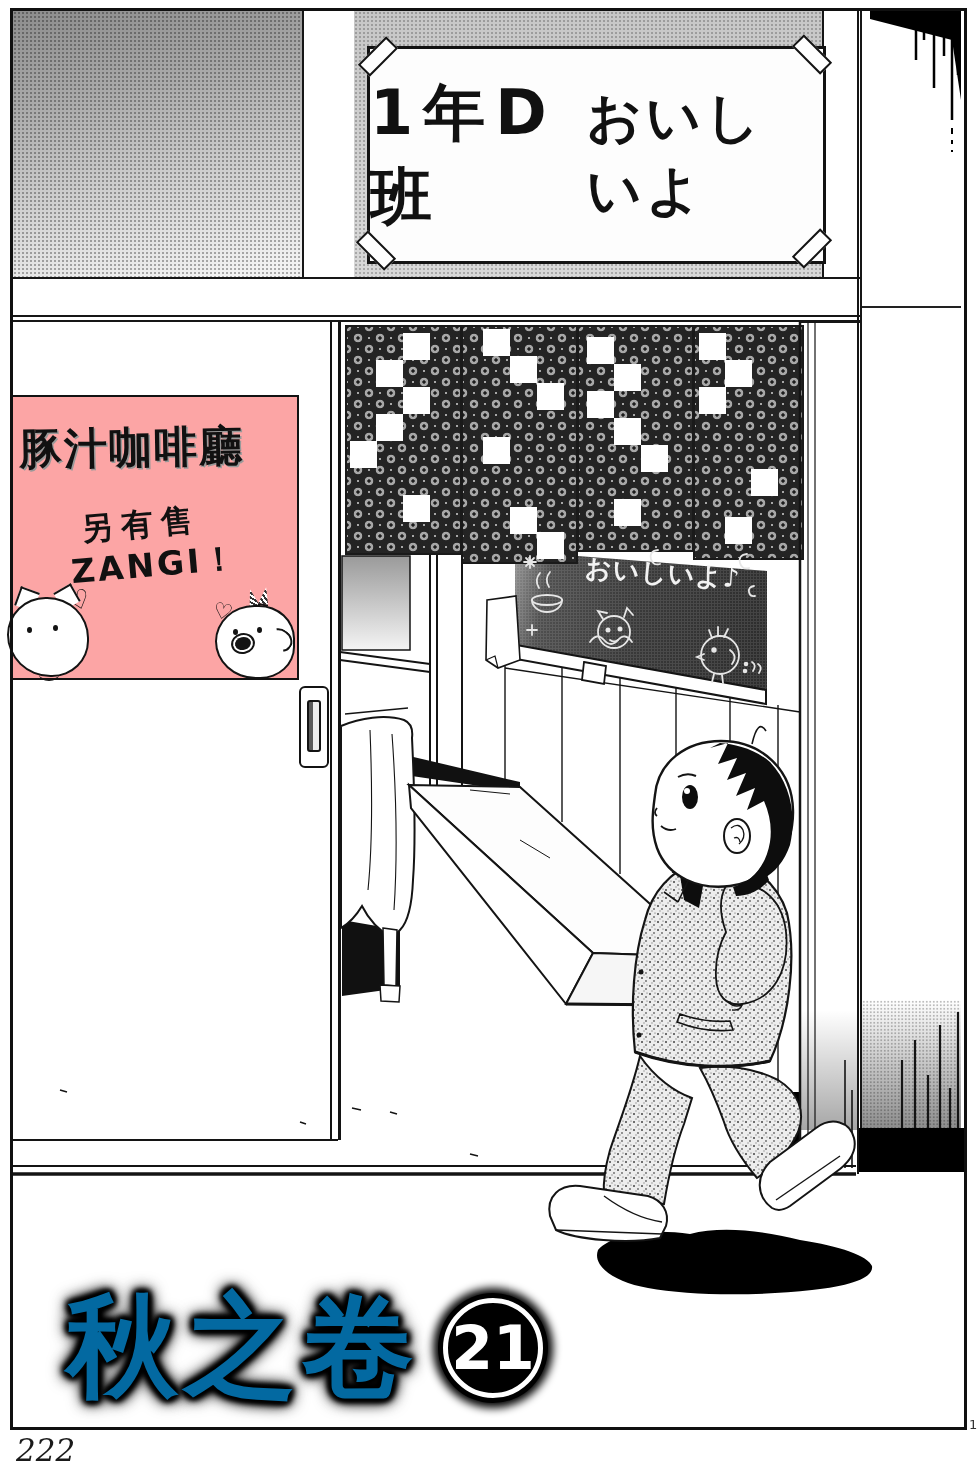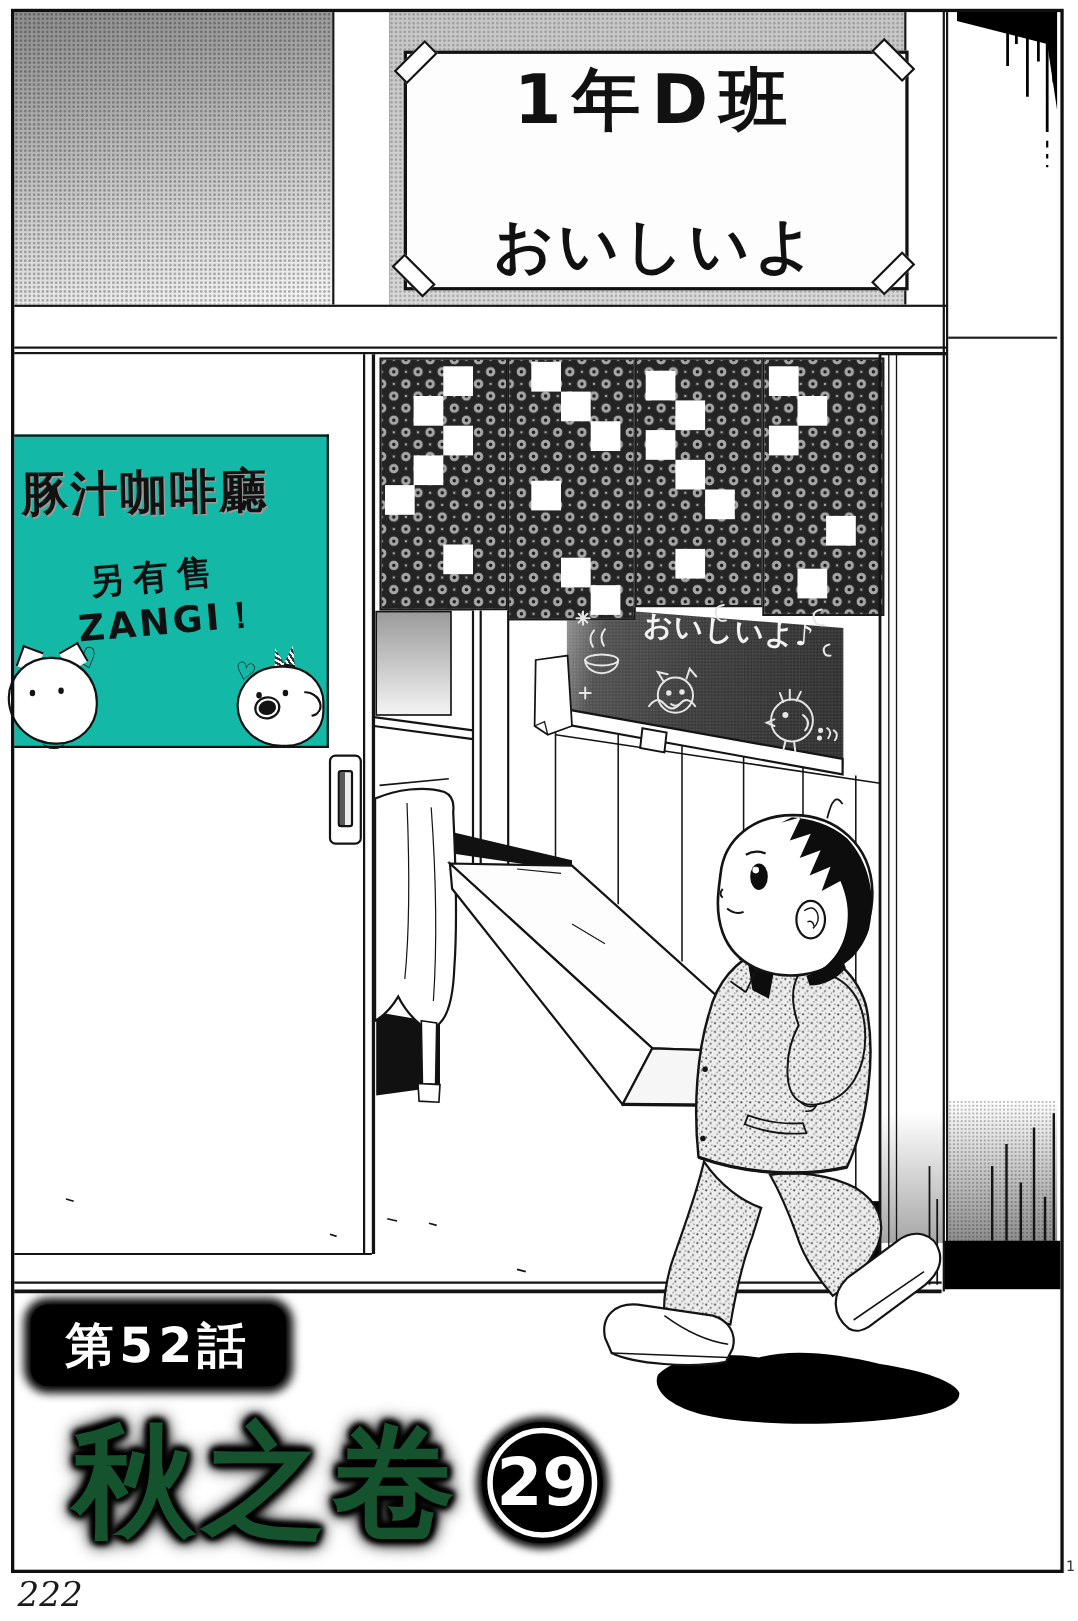--- a/index.html
+++ b/index.html
@@ -22,21 +22,21 @@
       linear-gradient(#c7c7c7,#d8d8d8); background-size:4px 4px,100% 100%; }
   .post-right { left:822px; top:11px; width:38px; height:266px; background:#fff; border-left:2px solid #161616; }
   .wall-right { left:860px; top:11px; width:101px; height:1161px; background:#fff; border-left:2.5px solid #161616; }
   .wall-right-divider { left:862px; top:306px; width:99px; height:2px; background:#222; }
   .lintel { left:13px; top:277px; width:847px; height:45px; background:#fff; border-top:2px solid #161616; }
   .lintel-line1 { left:13px; top:315px; width:847px; height:2px; background:#161616; }
   .lintel-line2 { left:13px; top:320px; width:847px; height:3px; background:#161616; }
 
   
   .classroom-sign { left:367px; top:46px; width:453px; height:212px; background:#fdfdfd; border:3px solid #121212;
-    display:flex; flex-direction:column; justify-content:space-between; align-items:center; gap:10px; z-index:5; }
+    display:flex; flex-direction:row; justify-content:center; align-items:center; gap:10px; z-index:5; }
   .cs-line1 { font-size:62px; font-weight:bold; letter-spacing:10px; }
   .cs-line2 { font-size:54px; font-weight:bold; letter-spacing:4px; }
   .tape { position:absolute; width:36px; height:13px; background:#fefefe; border:2px solid #141414; z-index:6; }
 
   
   .door-plate { left:518px; top:262px; width:134px; height:63px; background:#fff; border:3px solid #111; z-index:7; }
   .door-plate-inner { position:absolute; inset:4px; border:2px solid #111; display:flex; flex-direction:column;
     align-items:center; justify-content:center; line-height:1.05; }
   .dp-l1 { font-size:19px; font-weight:bold; letter-spacing:3px; }
   .dp-l2 { font-size:19px; font-weight:bold; letter-spacing:2px; }
@@ -67,21 +67,21 @@
   .nsq { position:absolute; width:27px; height:27px; background:#fff; }
 
   
   .door { left:13px; top:322px; width:325px; height:818px; background:#fff; border-right:3px solid #131313; z-index:9; }
   .door-edge-line { left:330px; top:322px; width:2px; height:818px; background:#131313; z-index:9; }
   .door-handle { left:299px; top:686px; width:26px; height:78px; background:#fff; border:2.5px solid #131313; border-radius:6px; z-index:11; }
   .door-handle-slot { position:absolute; left:6px; top:12px; width:10px; height:48px; border:2px solid #131313; border-radius:3px;
     background:linear-gradient(to right,#5a5a5a 45%, #ededed 45%); }
 
   
-  .poster { left:13px; top:395px; width:284px; height:281px; background:#14b8a6; border:2.5px solid #121212; border-left:none; z-index:12; }
+  .poster { left:13px; top:395px; width:284px; height:281px; background:#fca5a5; border:2.5px solid #121212; border-left:none; z-index:12; }
   .poster-title { position:absolute; left:6px; top:22px; width:270px; font-size:43px; font-weight:bold; letter-spacing:2px;
     transform:rotate(-1deg); text-shadow:1.5px 1.5px 0 #999; }
   .poster-sub1 { position:absolute; left:68px; top:106px; font-size:32px; font-weight:600; letter-spacing:8px; transform:rotate(-5deg); }
   .poster-sub2 { position:absolute; left:58px; top:146px; font-size:33px; font-weight:bold; letter-spacing:3px; transform:rotate(-5deg); }
   .poster-heart { position:absolute; font-size:26px; font-weight:bold; }
 
   .pig { left:-8px; top:188px; width:86px; height:92px; z-index:13; }
   .pig-head { position:absolute; left:2px; top:12px; width:78px; height:76px; background:#fff; border:2px solid #131313;
     border-radius:48% 52% 46% 54%; }
   .pig-ear { position:absolute; width:18px; height:18px; background:#fff; border-left:2.5px solid #131313; border-top:2.5px solid #131313; }
@@ -108,21 +108,21 @@
       linear-gradient(to bottom, rgba(0,0,0,0) 0%, rgba(0,0,0,0.45) 100%);
     background-size:3.5px 3.5px,100% 100%; }
 
   svg.scene { left:0; top:0; z-index:15; pointer-events:none; }
 
   
   .chapter-badge { left:28px; top:1186px; width:232px; height:74px; background:#000; border-radius:16px;
     box-shadow:0 0 9px 6px #000; display:flex; align-items:center; justify-content:center; z-index:30; }
   .chapter-badge span { color:#fff; font-size:44px; font-weight:bold; letter-spacing:5px; }
   .main-title { left:66px; top:1272px; z-index:30; display:flex; align-items:center; gap:18px; }
-  .main-title .t-text { font-size:112px; font-weight:bold; color:#14532d; letter-spacing:6px; white-space:nowrap;
+  .main-title .t-text { font-size:112px; font-weight:bold; color:#0369a1; letter-spacing:6px; white-space:nowrap;
     text-shadow:0 0 4px #000,0 0 7px #000,0 0 10px #000,0 0 13px #000,0 0 16px #000,0 0 19px #000,2px 2px 6px #000,-2px 2px 6px #000,2px -2px 6px #000,-2px -2px 6px #000; }
   .t-circle { width:110px; height:110px; background:#000; border-radius:50%; box-shadow:0 0 8px 5px #000;
     display:flex; align-items:center; justify-content:center; position:relative; }
   .t-circle::before { content:""; position:absolute; inset:5px; border:5px solid #fff; border-radius:50%; }
   .t-circle span { color:#fff; font-size:60px; font-weight:bold; position:relative; }
 
   .page-number { left:16px; top:1432px; font-family:"DejaVu Serif","Liberation Serif",serif; font-style:italic;
     font-size:31px; color:#1a1a1a; z-index:45; }
   .edge-mark { left:969px; top:1417px; font-size:13px; color:#333; z-index:45; }
 </style>
@@ -349,26 +349,23 @@
       <path d="M 731,828 q 8,-6 12,2 q 3,8 -4,14 M 734,838 q 5,-2 6,4" stroke="#141414" stroke-width="1.3" fill="none"></path>
       <ellipse cx="690" cy="797" rx="8" ry="12" fill="#0d0d0d"></ellipse>
       <circle cx="687" cy="791" r="3" fill="#fff"></circle>
       <path d="M 678,777 Q 687,772 696,776" stroke="#141414" stroke-width="2" fill="none"></path>
       <path d="M 657,808 q -4,5 0,8 M 661,826 q 7,6 15,3" stroke="#141414" stroke-width="1.8" fill="none"></path>
     </g>
   </svg>
 
   <div class="abs chalk-msg">おいしいよ♪</div>
 
-  <div class="abs chapter-badge">
-    <span>第52話</span>
-  </div>
   <div class="abs main-title">
     <span class="t-text">秋之卷</span>
     <div class="t-circle">
-      <span>29</span>
+      <span>21</span>
     </div>
   </div>
 
   <div class="abs panel-border"></div>
   <div class="abs page-number">222</div>
   <div class="abs edge-mark">1</div>
 </div>
 
 </body></html>

